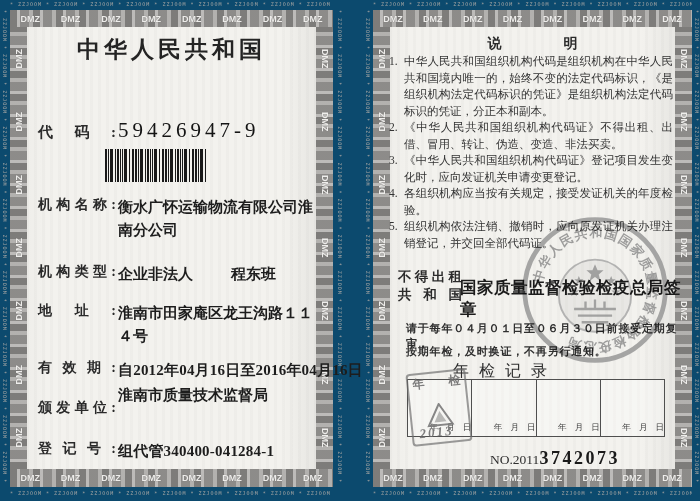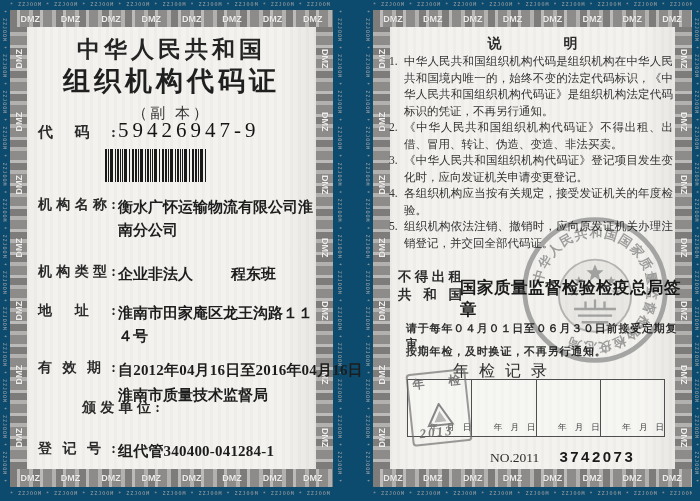--- a/index.html
+++ b/index.html
@@ -86,24 +86,24 @@
   .annual-date { position:absolute; left:0; right:0; bottom:2px; text-align:right;
                  font-size:8.5px; word-spacing:6px; color:#3a3a3a; }
   .stamp { left:36px; top:361px; width:60px; height:73px; z-index:4;
            border:2px solid rgba(110,110,110,0.75); border-radius:4px;
            transform:rotate(-6deg); color:#6f6f6f; opacity:0.9; }
   .stamp-row { display:flex; justify-content:space-between; padding:1px 4px 0;
                font-size:12px; font-weight:bold; }
   .stamp-mark { position:absolute; left:50%; top:30px; transform:translateX(-50%); }
   .stamp-year { position:absolute; left:6px; bottom:2px; font-size:13px; font-weight:bold;
                 letter-spacing:2px; font-style:italic; }
-  .serial { left:117px; top:438px; display:flex; align-items:baseline; gap:20px; }
+  .serial { left:117px; top:438px; display:flex; align-items:baseline; gap:0; }
   .serial-prefix { font-size:13.5px; color:#2e2e2e; }
-  .serial-number { font-size:15px; font-weight:bold; letter-spacing:2.5px; color:#1a1a1a;
-                   font-family:Liberation Sans, sans-serif; }
+  .serial-number { font-size:18px; font-weight:bold; letter-spacing:2.5px; color:#1a1a1a;
+                   font-family:Liberation Serif, serif; }
 </style>
 </head>
 <body>
 
 <div class="canvas">
 
   <div class="micro micro-h abs" style="left:10px;top:1px;width:323px;">* ZZJOOM * ZZJOOM * ZZJOOM * ZZJOOM * ZZJOOM * ZZJOOM * ZZJOOM * ZZJOOM * ZZJOOM * ZZJOOM * ZZJOOM * ZZJOOM * ZZJOOM * ZZJOOM * ZZJOOM * ZZJOOM * ZZJOOM * ZZJOOM * ZZJOOM * ZZJOOM * ZZJOOM * ZZJOOM * ZZJOOM * ZZJOOM * ZZJOOM * ZZJOOM * ZZJOOM * ZZJOOM * ZZJOOM * ZZJOOM * ZZJOOM * ZZJOOM * ZZJOOM * ZZJOOM * ZZJOOM * ZZJOOM * ZZJOOM * ZZJOOM * ZZJOOM * ZZJOOM </div>
   <div class="micro micro-h abs" style="left:373px;top:1px;width:319px;">* ZZJOOM * ZZJOOM * ZZJOOM * ZZJOOM * ZZJOOM * ZZJOOM * ZZJOOM * ZZJOOM * ZZJOOM * ZZJOOM * ZZJOOM * ZZJOOM * ZZJOOM * ZZJOOM * ZZJOOM * ZZJOOM * ZZJOOM * ZZJOOM * ZZJOOM * ZZJOOM * ZZJOOM * ZZJOOM * ZZJOOM * ZZJOOM * ZZJOOM * ZZJOOM * ZZJOOM * ZZJOOM * ZZJOOM * ZZJOOM * ZZJOOM * ZZJOOM * ZZJOOM * ZZJOOM * ZZJOOM * ZZJOOM * ZZJOOM * ZZJOOM * ZZJOOM * ZZJOOM </div>
   <div class="micro micro-h abs" style="left:10px;top:490px;width:323px;">* ZZJOOM * ZZJOOM * ZZJOOM * ZZJOOM * ZZJOOM * ZZJOOM * ZZJOOM * ZZJOOM * ZZJOOM * ZZJOOM * ZZJOOM * ZZJOOM * ZZJOOM * ZZJOOM * ZZJOOM * ZZJOOM * ZZJOOM * ZZJOOM * ZZJOOM * ZZJOOM * ZZJOOM * ZZJOOM * ZZJOOM * ZZJOOM * ZZJOOM * ZZJOOM * ZZJOOM * ZZJOOM * ZZJOOM * ZZJOOM * ZZJOOM * ZZJOOM * ZZJOOM * ZZJOOM * ZZJOOM * ZZJOOM * ZZJOOM * ZZJOOM * ZZJOOM * ZZJOOM </div>
   <div class="micro micro-h abs" style="left:373px;top:490px;width:319px;">* ZZJOOM * ZZJOOM * ZZJOOM * ZZJOOM * ZZJOOM * ZZJOOM * ZZJOOM * ZZJOOM * ZZJOOM * ZZJOOM * ZZJOOM * ZZJOOM * ZZJOOM * ZZJOOM * ZZJOOM * ZZJOOM * ZZJOOM * ZZJOOM * ZZJOOM * ZZJOOM * ZZJOOM * ZZJOOM * ZZJOOM * ZZJOOM * ZZJOOM * ZZJOOM * ZZJOOM * ZZJOOM * ZZJOOM * ZZJOOM * ZZJOOM * ZZJOOM * ZZJOOM * ZZJOOM * ZZJOOM * ZZJOOM * ZZJOOM * ZZJOOM * ZZJOOM * ZZJOOM </div>
@@ -147,22 +147,20 @@
         <span>DMZ</span>
         <span>DMZ</span>
         <span>DMZ</span>
         <span>DMZ</span>
         <span>DMZ</span>
         <span>DMZ</span>
       </div>
 
     <div class="content">
       <div class="abs ctr lp-title1">中华人民共和国</div>
-      <div class="abs ctr lp-title2">组织机构代码证</div>
-      <div class="abs ctr lp-sub">（副 本）</div>
 
       <span class="abs jlabel lp-code-label">代码:</span>
       <span class="abs lp-code-value">59426947-9</span>
       <div class="abs barcode">
           <i style="width: 2px; margin-right: 1px;"></i>
           <i style="width: 1px; margin-right: 1px;"></i>
           <i style="width: 3px; margin-right: 2px;"></i>
           <i style="width: 1px; margin-right: 1px;"></i>
           <i style="width: 2px; margin-right: 1px;"></i>
           <i style="width: 1px; margin-right: 1px;"></i>
@@ -206,21 +204,21 @@
       </div>
       <div class="f-addr">
         <span class="abs jlabel field-label" style="top:292px;">地址:</span>
         <span class="abs field-value" style="top:292px;">淮南市田家庵区龙王沟路１１４号</span>
       </div>
       <div class="f-valid">
         <span class="abs jlabel field-label" style="top:349px;">有效期:</span>
         <span class="abs field-value" style="top:349px;">自2012年04月16日至2016年04月16日</span>
       </div>
       <div class="f-issuer">
-        <span class="abs jlabel field-label" style="top:389px;margin-left:44px;">颁发单位:</span>
+        <span class="abs jlabel field-label" style="top:389px;">颁发单位:</span>
         <span class="abs field-value" style="top:374px;">淮南市质量技术监督局</span>
       </div>
       <div class="f-reg">
         <span class="abs jlabel field-label" style="top:430px;">登记号:</span>
         <span class="abs field-value" style="top:430px;">组代管340400-041284-1</span>
       </div>
     </div>
   </div>
 
   <div class="frame frame-right">
@@ -263,21 +261,21 @@
         <span>DMZ</span>
       </div>
 
     <div class="content">
       <div class="abs ctr rp-heading">
         <span>说</span>
         <span>明</span>
       </div>
 
       <div class="abs notes" id="notes">
-          <div class="note"><span class="num">1.</span><span>中华人民共和国组织机构代码是组织机构在中华人民共和国境内唯一的，始终不变的法定代码标识，《中华人民共和国组织机构代码证》是组织机构法定代码标识的凭证，不再另行通知。</span></div>
+          <div class="note"><span class="num">1.</span><span>中华人民共和国组织机构代码是组织机构在中华人民共和国境内唯一的，始终不变的法定代码标识，《是组织机构法定代码标识的凭证》是组织机构法定代码标识的凭证，分正本和副本。</span></div>
           <div class="note"><span class="num">2.</span><span>《中华人民共和国组织机构代码证》不得出租、出借、冒用、转让、伪造、变造、非法买卖。</span></div>
           <div class="note"><span class="num">3.</span><span>《中华人民共和国组织机构代码证》登记项目发生变化时，应向发证机关申请变更登记。</span></div>
           <div class="note"><span class="num">4.</span><span>各组织机构应当按有关规定，接受发证机关的年度检验。</span></div>
           <div class="note"><span class="num">5.</span><span>组织机构依法注销、撤销时，应向原发证机关办理注销登记，并交回全部代码证。</span></div>
         </div>
 
       <span class="abs jlabel rp-issuer1">不得出租</span>
       <span class="abs jlabel rp-issuer2">共和国</span>
       <span class="abs rp-issuer-main">国家质量监督检验检疫总局签章</span>
 

